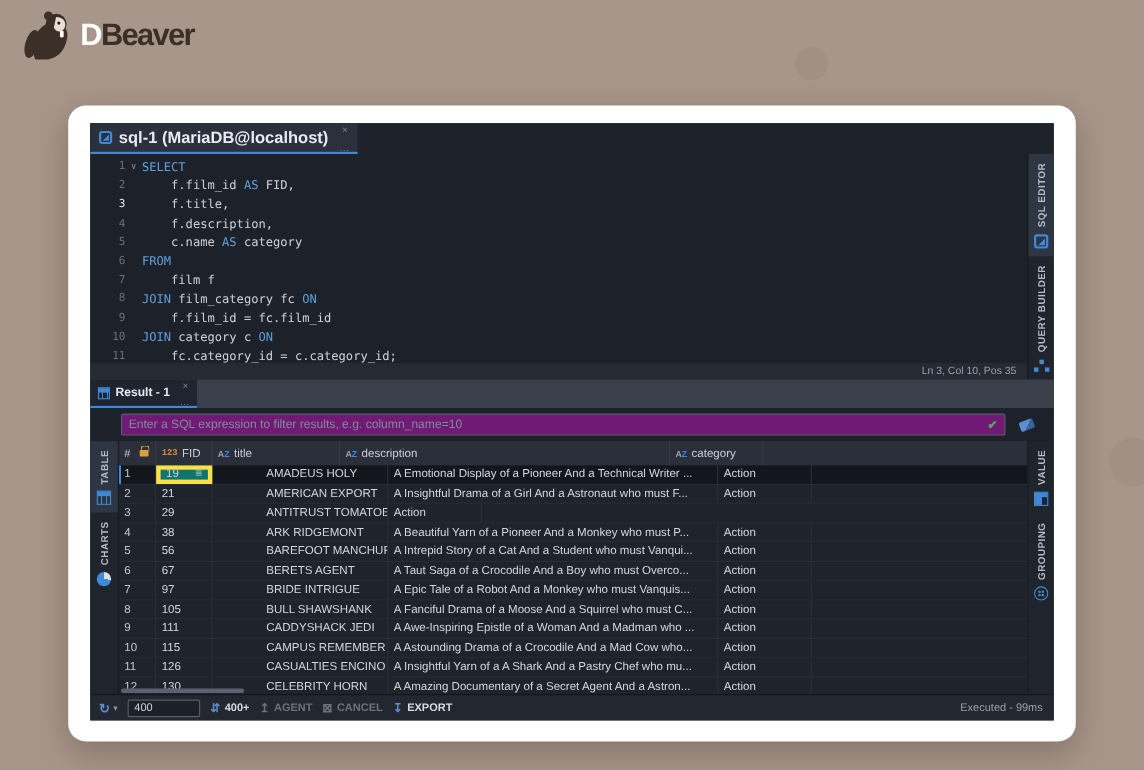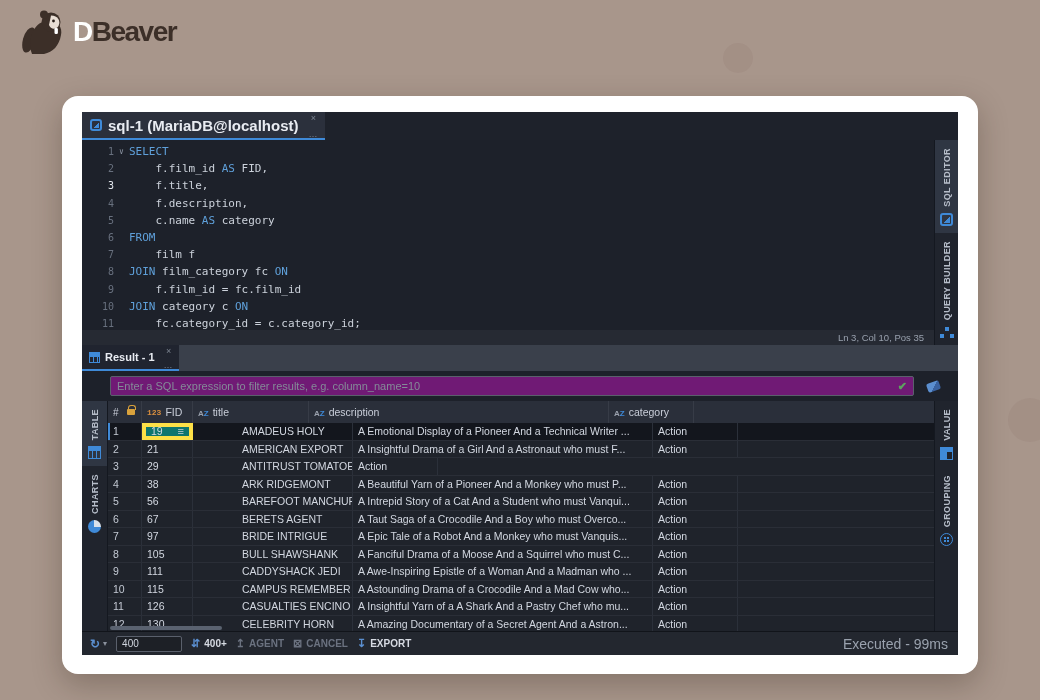--- a/index.html
+++ b/index.html
@@ -132,21 +132,21 @@
   
   .bottombar { height:24px; background:#23272f; border-top:1px solid #11141a; display:flex; align-items:center;
                gap:9px; padding:0 10px 0 8px; font-size:10px; flex:0 0 auto; }
   .refresh { color:#5b8fd0; font-size:12px; font-weight:bold; }
   .chev { color:#8a919d; font-size:8px; margin-left:-6px; }
   .fetchbox { width:66px; height:16px; border:1px solid #5a606c; background:#1d2026; color:#d0d5de;
               font-size:10px; padding:0 5px; border-radius:2px; font-family:"Liberation Sans",sans-serif; outline:none; }
   .bbtn { display:flex; align-items:center; gap:4px; font-weight:bold; }
   .bico { font-size:11px; }
   .blue { color:#5b8fd0; } .graytxt { color:#6b7280; } .whitetxt { color:#d7dbe3; }
-  .execstat { margin-left:auto; color:#9aa2ae; font-size:14px; font-weight:normal; }
+  .execstat { margin-left:auto; color:#9aa2ae; font-size:10px; font-weight:normal; }
 </style>
 </head>
 <body>
 
 <div class="blob" style="left:572px;top:102px;width:28px;height:28px;"></div>
 <div class="blob" style="left:723px;top:43px;width:30px;height:30px;"></div>
 <div class="blob" style="left:826px;top:216px;width:52px;height:52px;"></div>
 <div class="blob" style="left:916px;top:534px;width:58px;height:58px;"></div>
 <div class="blob" style="left:818px;top:630px;width:40px;height:40px;"></div>
 <div class="blob" style="left:1008px;top:398px;width:44px;height:44px;"></div>

